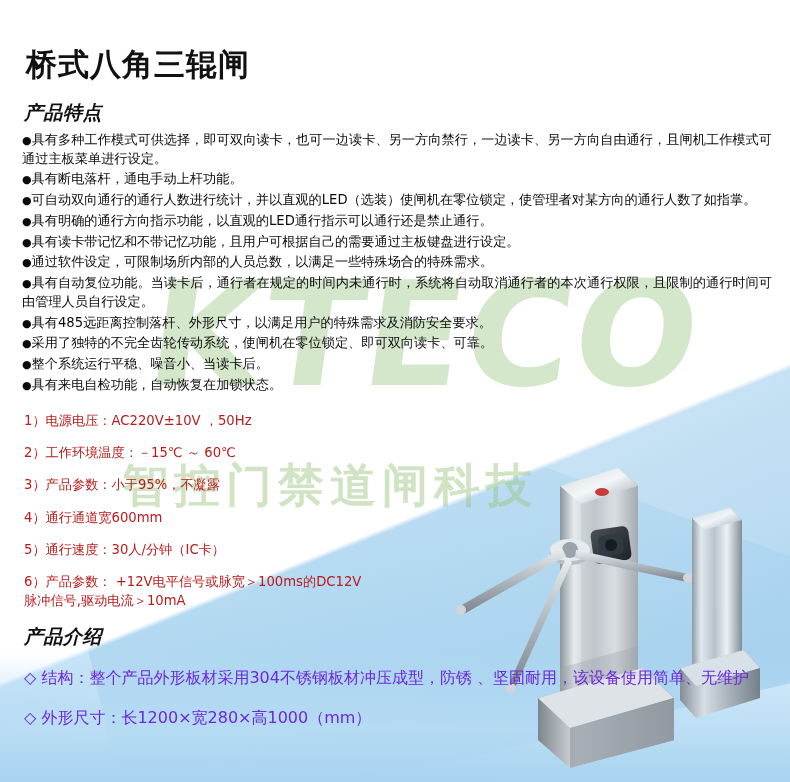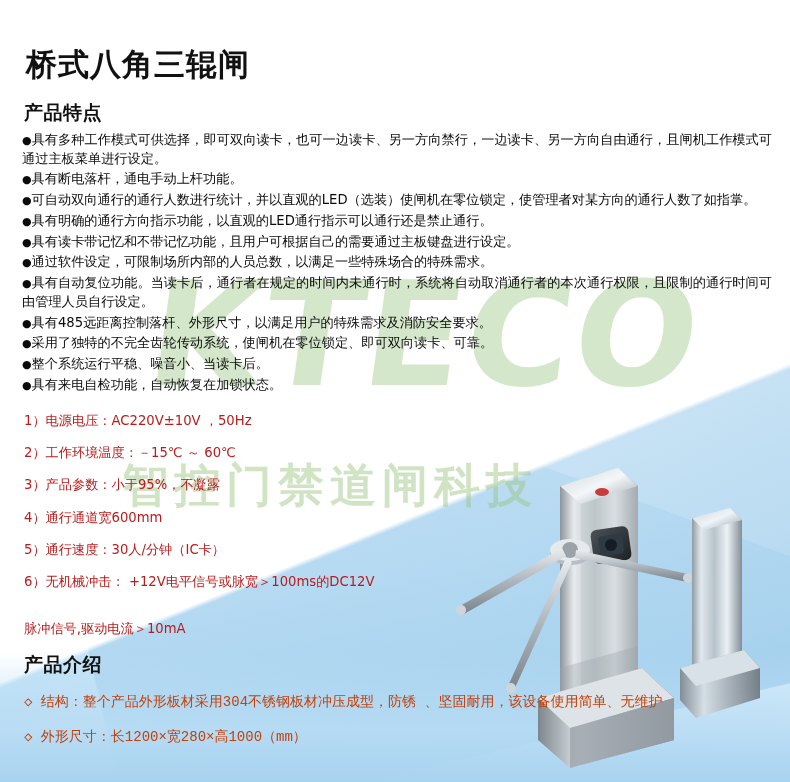--- a/index.html
+++ b/index.html
@@ -76,20 +76,21 @@
     margin: 22px 0 14px 4px;
     letter-spacing: 1px;
   }
 
   h2.section {
     font-size: 19px;
     font-weight: bold;
     color: #111;
     margin: 0 0 5px 2px;
     letter-spacing: 0.5px;
+    font-style: italic;
   }
 
   .bullets { margin: 0 0 16px 0; }
   .bullet {
     font-size: 13.2px;
     line-height: 1.42;
     color: #0b0b0b;
     margin: 0 0 2px 0;
     padding-left: 0;
     text-align: justify;
@@ -98,30 +99,28 @@
 
   .params { margin: 0 0 14px 2px; }
   .param {
     font-size: 13.2px;
     line-height: 1.45;
     color: #b91c1c;
     margin-bottom: 1px;
   }
   .param .sub {
     display: block;
-    margin-top: 28px;
   }
 
   .intro { margin: 0 0 0 2px; }
   .intro-item {
-    font-size: 14px;
+    font-size: 16px;
     line-height: 1.45;
-    color: #c2410c;
+    color: #6d28d9;
     margin-bottom: 1px;
-    font-family: Liberation Mono, monospace;
   }
 
   .sec-params { margin-top: 8px; }
   .sec-intro { margin-top: 10px; }
 
   
   .photo {
     position: absolute;
     right: 18px;
     top: 368px;
@@ -241,21 +240,21 @@
     <p class="bullet"><span class="dot">●</span><span>具有来电自检功能，自动恢复在加锁状态。</span></p>
   </div>
 
   <div class="params">
     <p class="param"><span>1）</span><span>电源电压：AC220V±10V ，50Hz</span></p>
     <p class="param"><span>2）</span><span>工作环境温度：－15℃ ～ 60℃</span></p>
     <p class="param"><span>3）</span><span>产品参数：小于95%，不凝露</span></p>
     <p class="param"><span>4）</span><span>通行通道宽600mm</span></p>
     <p class="param"><span>5）</span><span>通行速度：30人/分钟（IC卡）</span></p>
     <p class="param">
-      <span>6）</span><span>无机械冲击： +12V电平信号或脉宽＞100ms的DC12V</span>
+      <span>6）</span><span>产品参数： +12V电平信号或脉宽＞100ms的DC12V</span>
       <span class="sub">脉冲信号,驱动电流＞10mA</span>
     </p>
   </div>
 
   <h2 class="section sec-intro">产品介绍</h2>
   <div class="intro">
     <p class="intro-item">
       <span>◇</span>
       <span>结构：整个产品外形板材采用304不锈钢板材冲压成型，防锈</span>
       <span class="sub">、坚固耐用，该设备使用简单、无维护</span>

